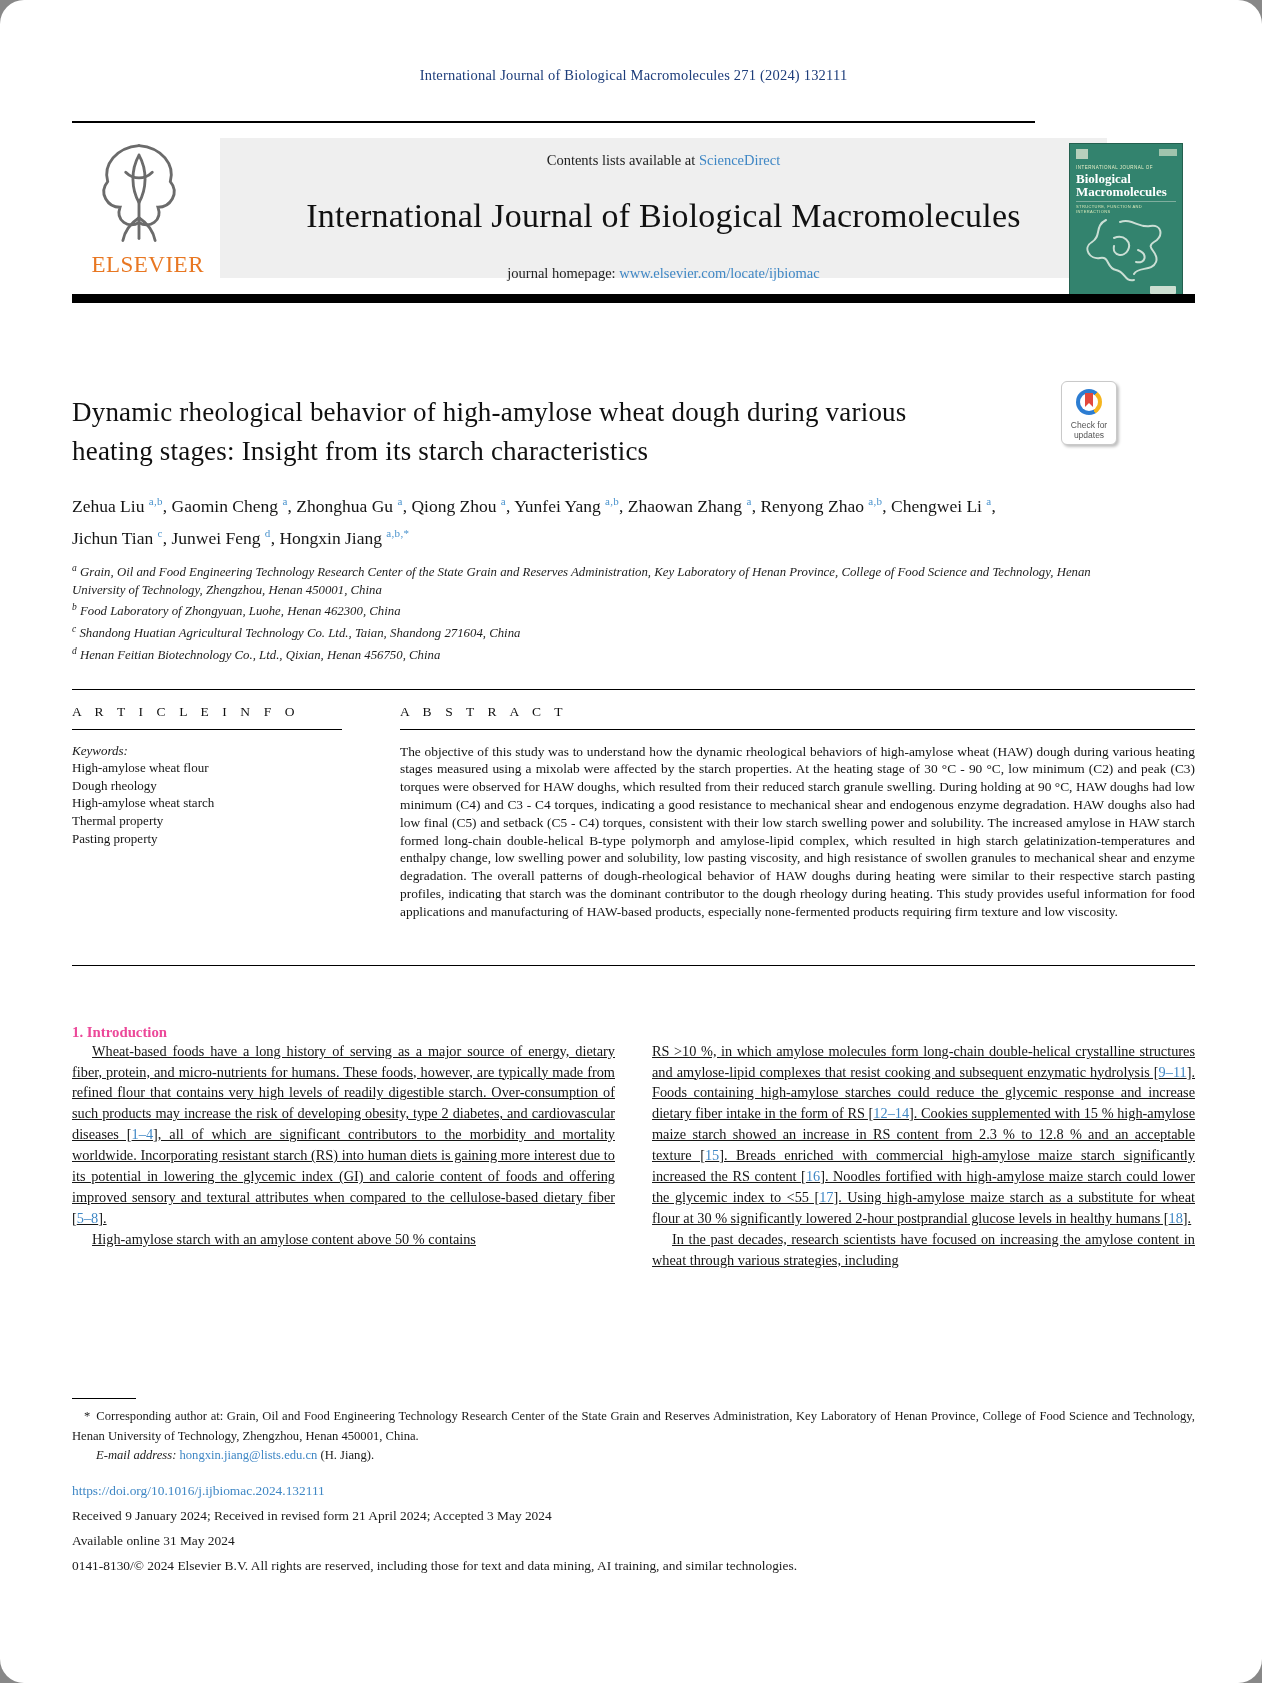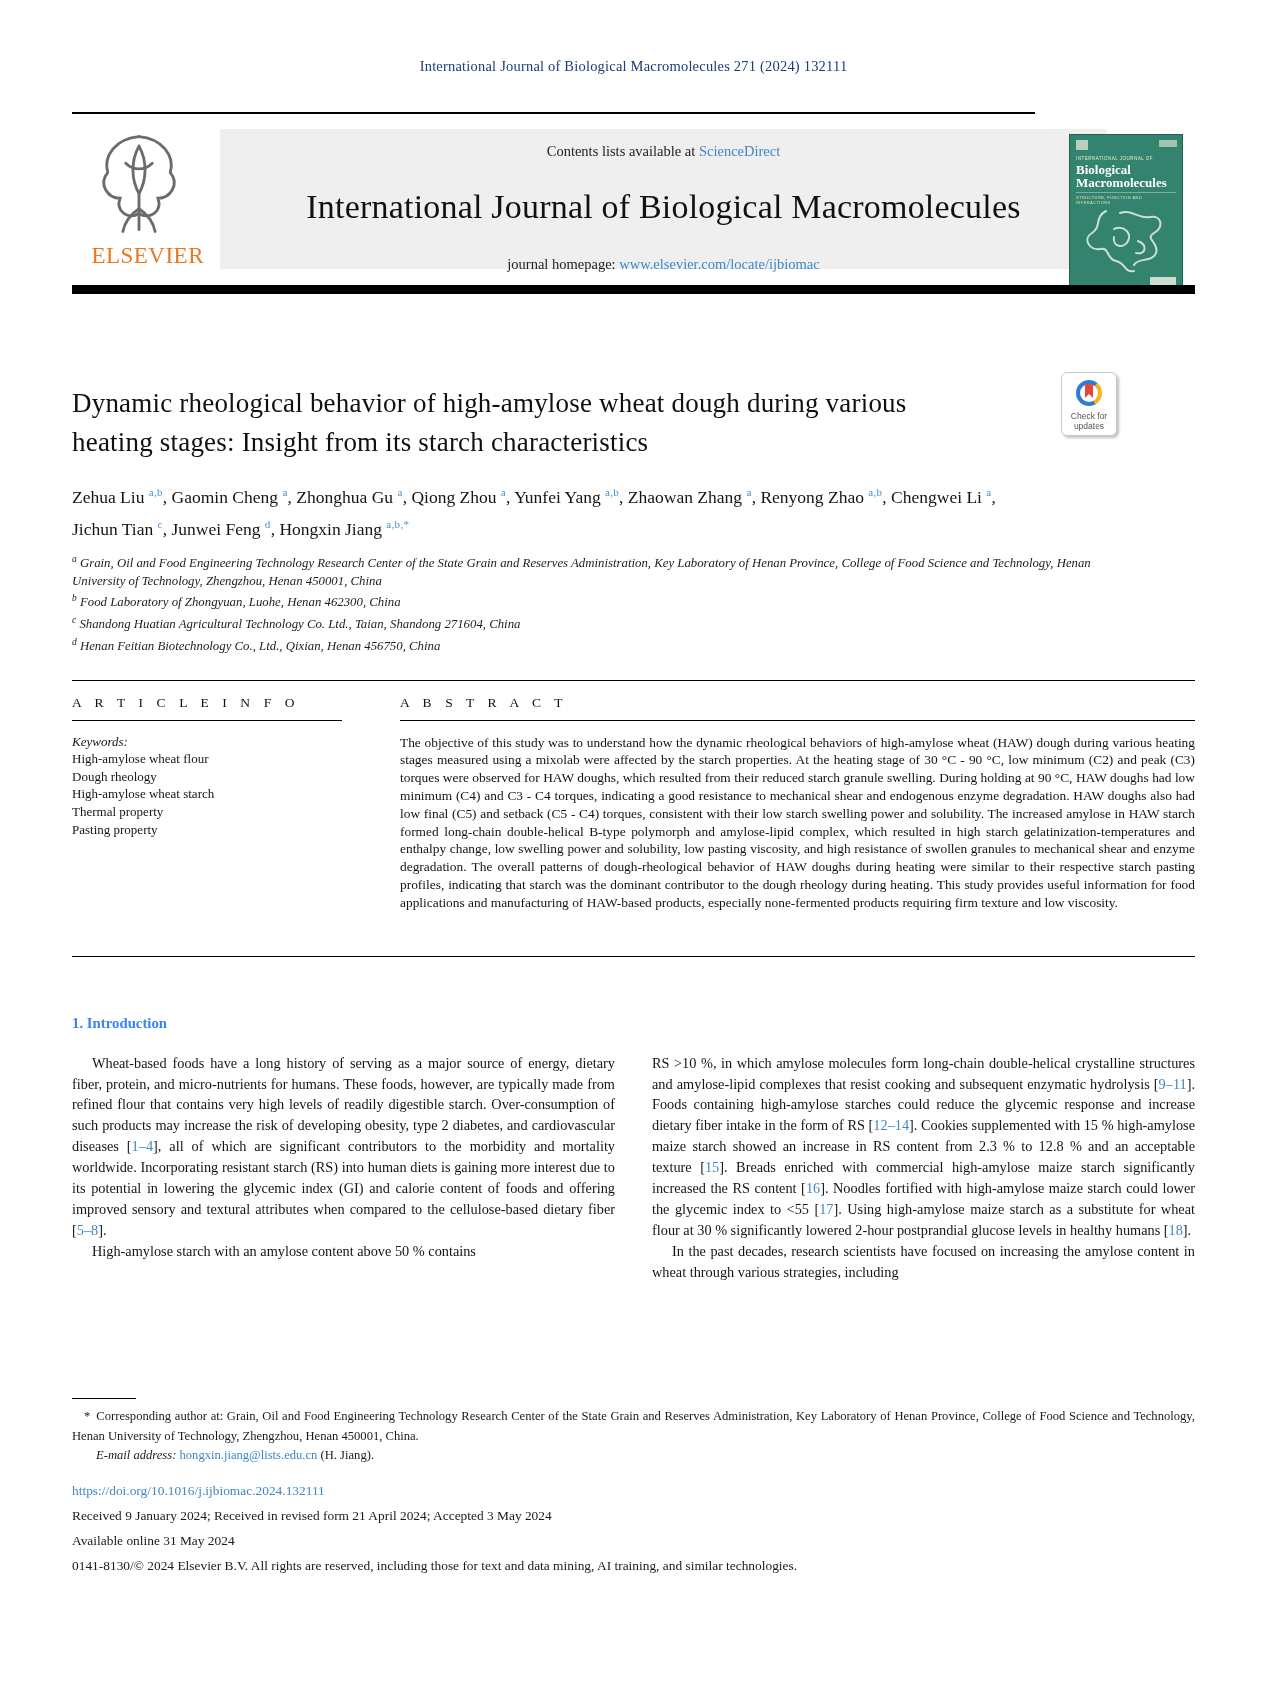--- a/index.html
+++ b/index.html
@@ -1,21 +1,22 @@
 <!DOCTYPE html>
 <html><head>
 <meta charset="utf-8">
 <style>
   * { margin:0; padding:0; box-sizing:border-box; }
   html,body { background:#888; }
   body { font-family:"Liberation Serif", serif; color:#161616; }
   .page {
     position:relative; width:1262px; height:1683px; margin:0 auto;
     background:#ffffff; overflow:hidden;
-    padding:0 67px 0 72px;
+    padding:9px 67px 0 72px;
+    border-radius:24px;
   }
 
   
   .citation-line {
     margin-top:58px; text-align:center;
     font-size:14.5px; color:#1c3c7a; letter-spacing:.2px;
   }
 
   
   .masthead { position:relative; margin-top:37px; height:228px; }
@@ -96,22 +97,22 @@
     font-size:13.5px; letter-spacing:2.6px; word-spacing:5px; color:#111;
     padding-bottom:9px; border-bottom:1.2px solid #000;
   }
   .keywords { margin-top:12px; font-size:13px; line-height:17.6px; }
   .keywords-label { font-style:italic; }
   .abstract-text {
     margin-top:13px; font-size:13.4px; line-height:17.8px; text-align:justify; color:#131313;
   }
 
   
-  .intro-heading { margin-top:58px; font-size:14.8px; font-weight:bold; color:#3b82f6; }
-  .intro-cols { margin-top:21px; display:flex; }
+  .intro-heading { margin-top:58px; font-size:14.8px; font-weight:bold; color:#ec4899; }
+  .intro-cols { display:flex;text-decoration:underline; }
   .col { width:543px; flex:none; font-size:14.3px; line-height:20.9px; text-align:justify; color:#141414; }
   .col + .col { margin-left:37px; }
   .col p.indent { text-indent:20px; }
   .ref { color:#3f87c5; }
 
   
   .footnote { position:absolute; left:72px; top:1398px; width:1123px; font-size:12.6px; line-height:19.5px; color:#1a1a1a; }
   .footnote-rule { width:64px; height:1px; background:#000; margin-bottom:8px; }
   .fn-corresponding { text-align:justify; }
   .fn-marker { display:inline-block; margin-left:12px; margin-right:6px; }

